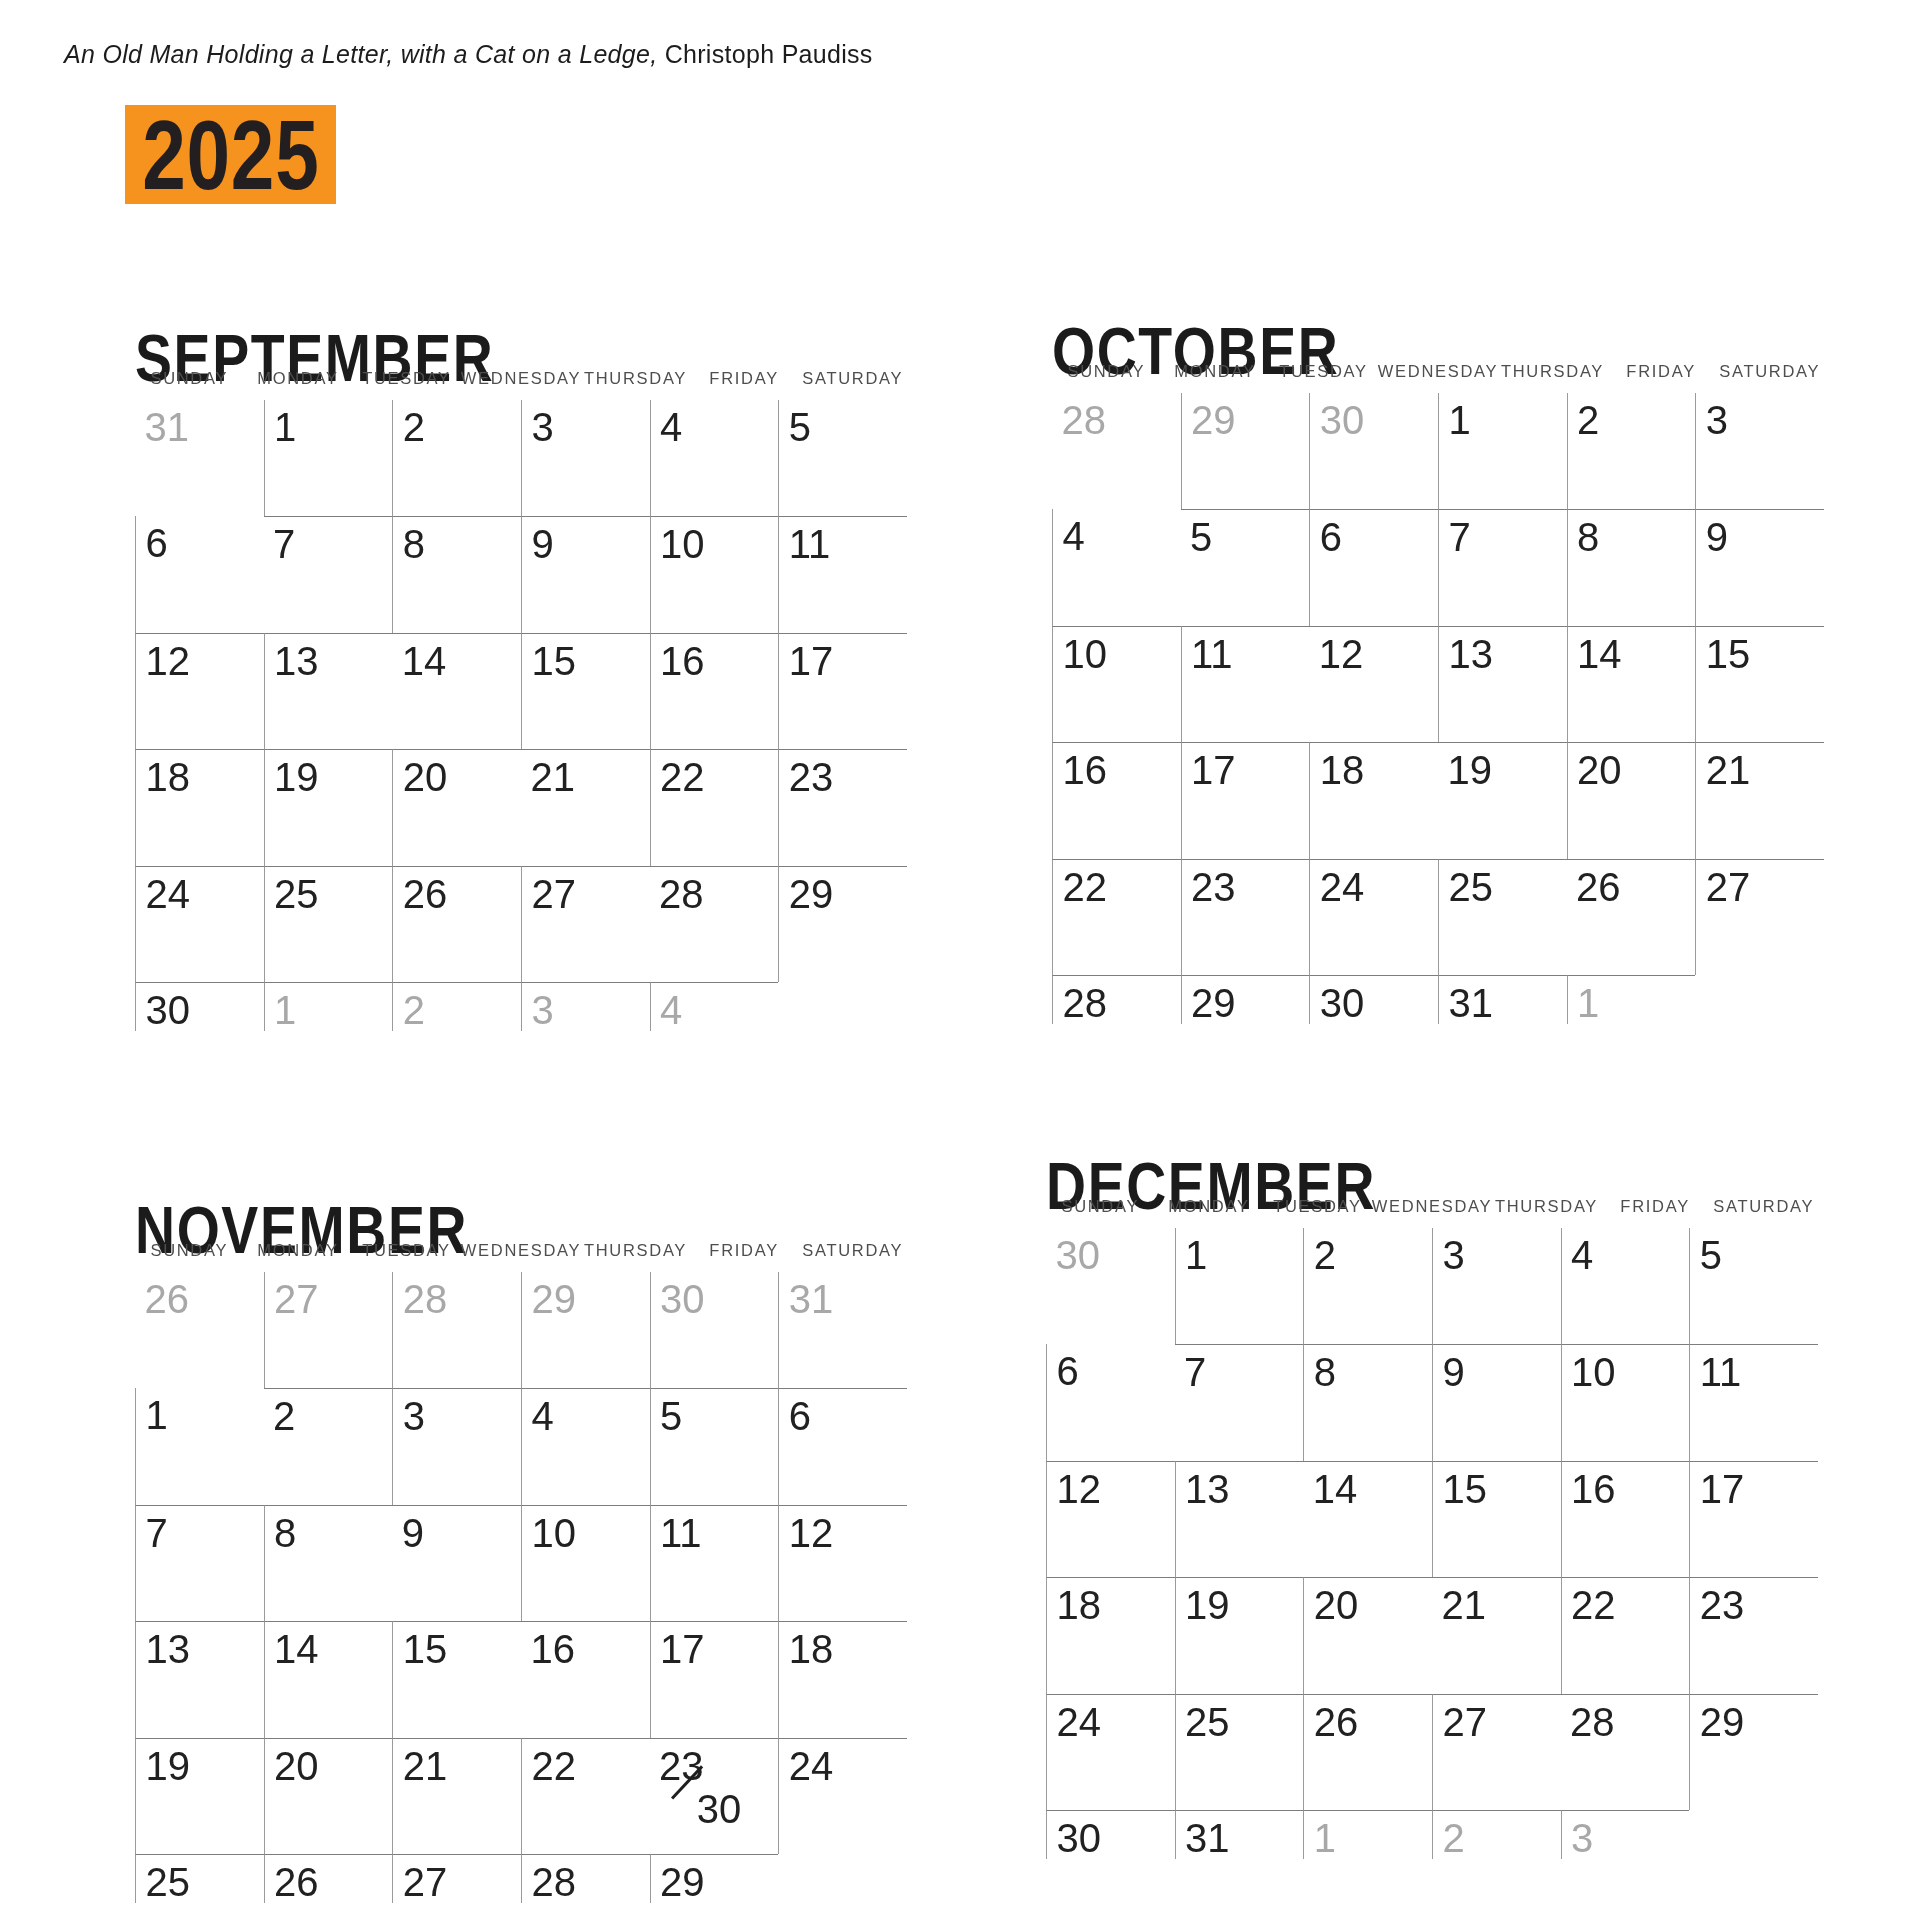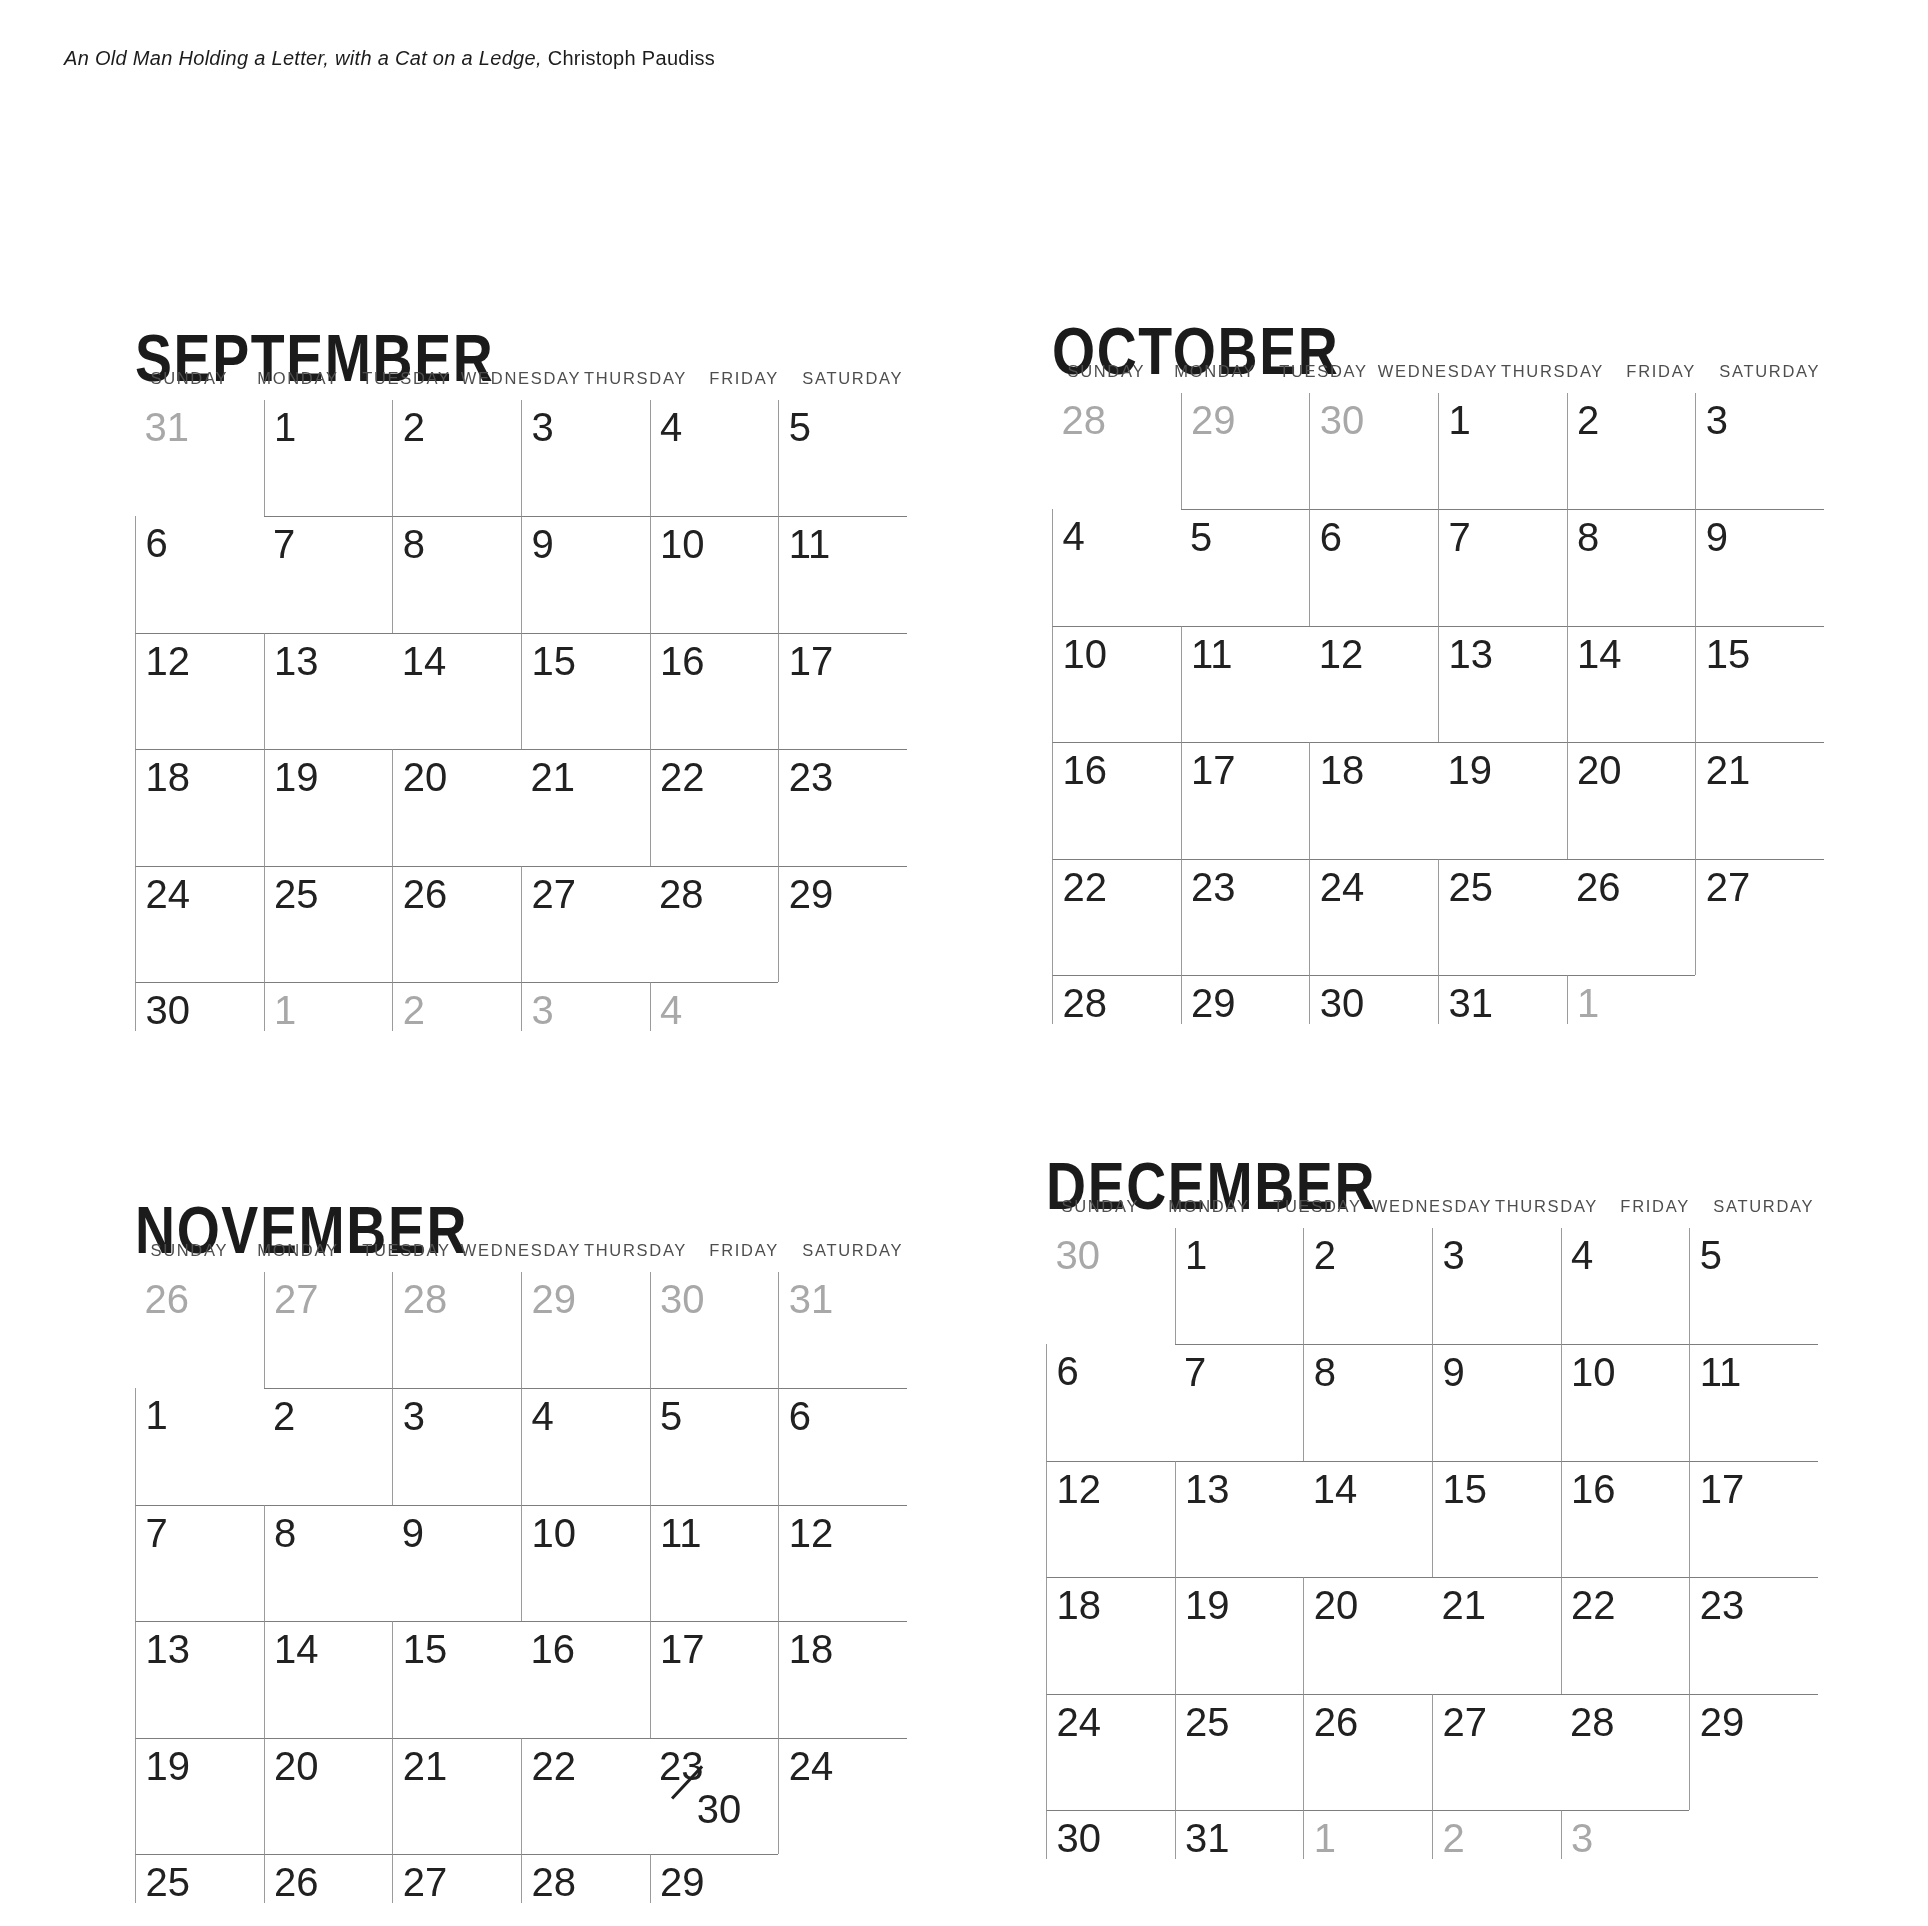--- a/index.html
+++ b/index.html
@@ -1,21 +1,21 @@
 <!DOCTYPE html>
 <html style="--accent-orange: #F6921E; --ink: #212121; --muted-date: #A8A8A8; --grid-line-v: #9B9B9B; --grid-line-h: #7D7D7D; --weekday-label: #4E4E4E;font-size:15px"><head>
 <meta charset="utf-8">
 <style>
   html,body{margin:0;padding:0;background:#ffffff;}
   .page{
     position:relative;width:1928px;height:1927px;background:#ffffff;
     font-family:"Liberation Sans",sans-serif;overflow:hidden;color:#1f1f1f;
   }
   
-  .caption{position:absolute;left:64px;top:47px;font-size:20px;letter-spacing:0.3px;color:#1c1c1c;white-space:nowrap;}
+  .caption{position:absolute;left:64px;top:40px;font-size:25px;letter-spacing:0.3px;color:#1c1c1c;white-space:nowrap;}
   .caption .it{font-style:italic;}
   
   .year-badge{position:absolute;left:125px;top:105px;width:211px;height:99px;
     background:var(--accent-orange,#F6921E);display:flex;align-items:center;justify-content:center;}
   .year-badge .yr{font-size:98px;font-weight:800;color:#231f20;letter-spacing:0.9px;
     transform:scaleX(.8);transform-origin:center;line-height:1;}
   
   .month{position:absolute;width:772px;height:753px;}
   .m0{left:135px;top:278px;}
   .m1{left:1052px;top:271px;}
@@ -37,20 +37,23 @@
   .slash{position:absolute;left:15px;top:42px;width:44px;height:2.8px;background:#1f1f1f;
     transform:rotate(-47deg);transform-origin:center;}
 </style>
 </head>
 <body>
 
 <div class="page">
   <div class="caption">
     <span class="it">An Old Man Holding a Letter, with a Cat on a Ledge, </span><span>Christoph Paudiss</span>
   </div>
+  <div class="year-badge">
+    <span class="yr">2025</span>
+  </div>
 <section class="month m0">
     <h2 class="month-title">SEPTEMBER</h2>
     <div class="weekdays">
         <div class="wd">SUNDAY</div>
         <div class="wd">MONDAY</div>
         <div class="wd">TUESDAY</div>
         <div class="wd">WEDNESDAY</div>
         <div class="wd">THURSDAY</div>
         <div class="wd">FRIDAY</div>
         <div class="wd">SATURDAY</div>

